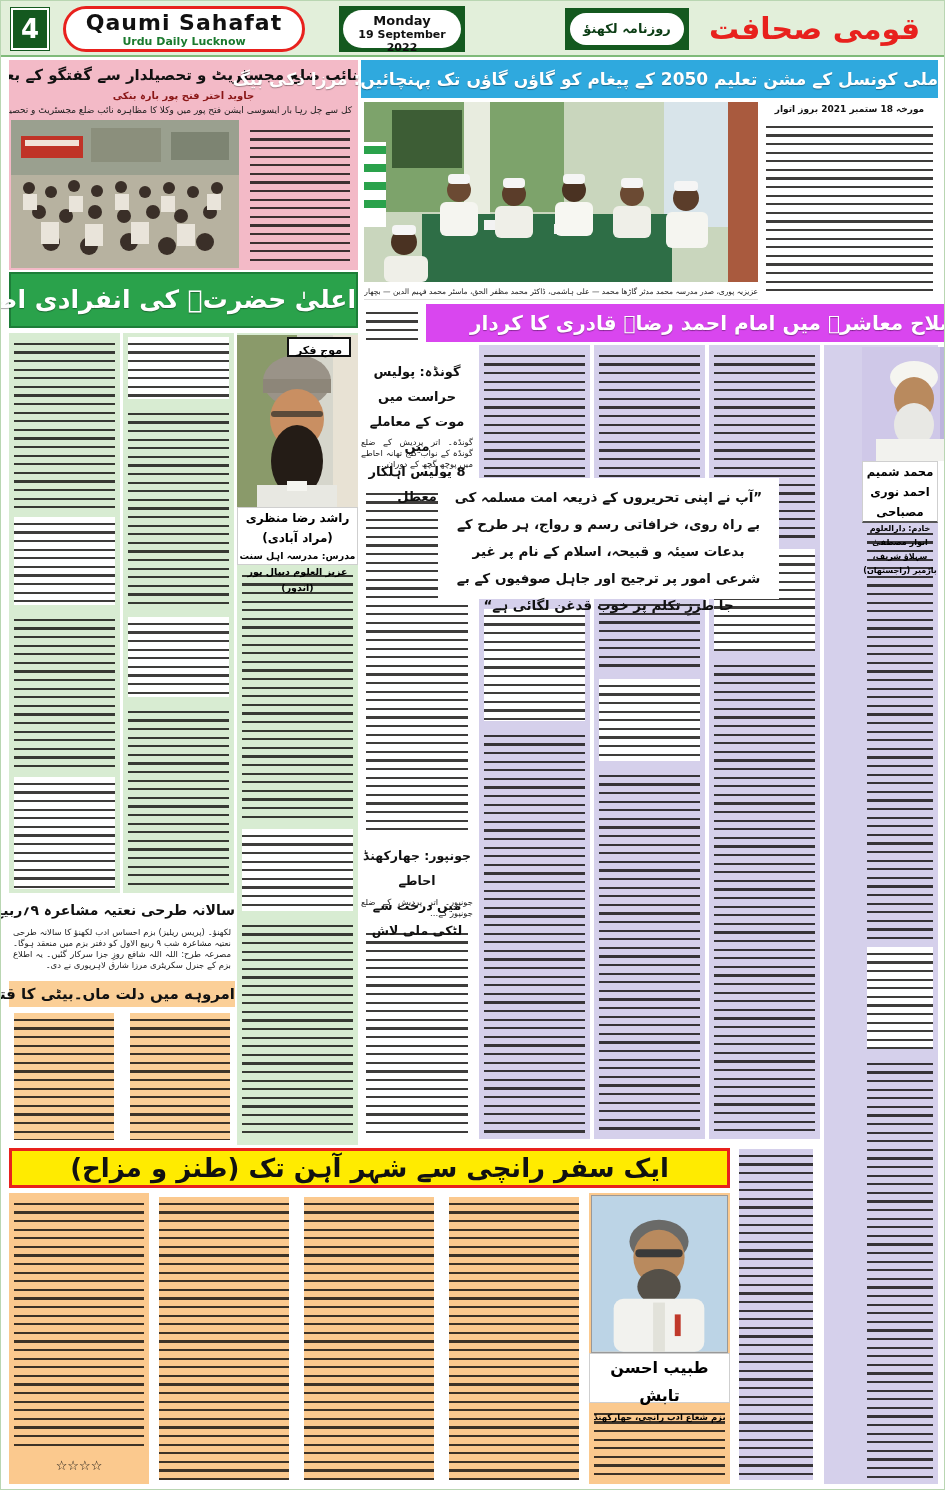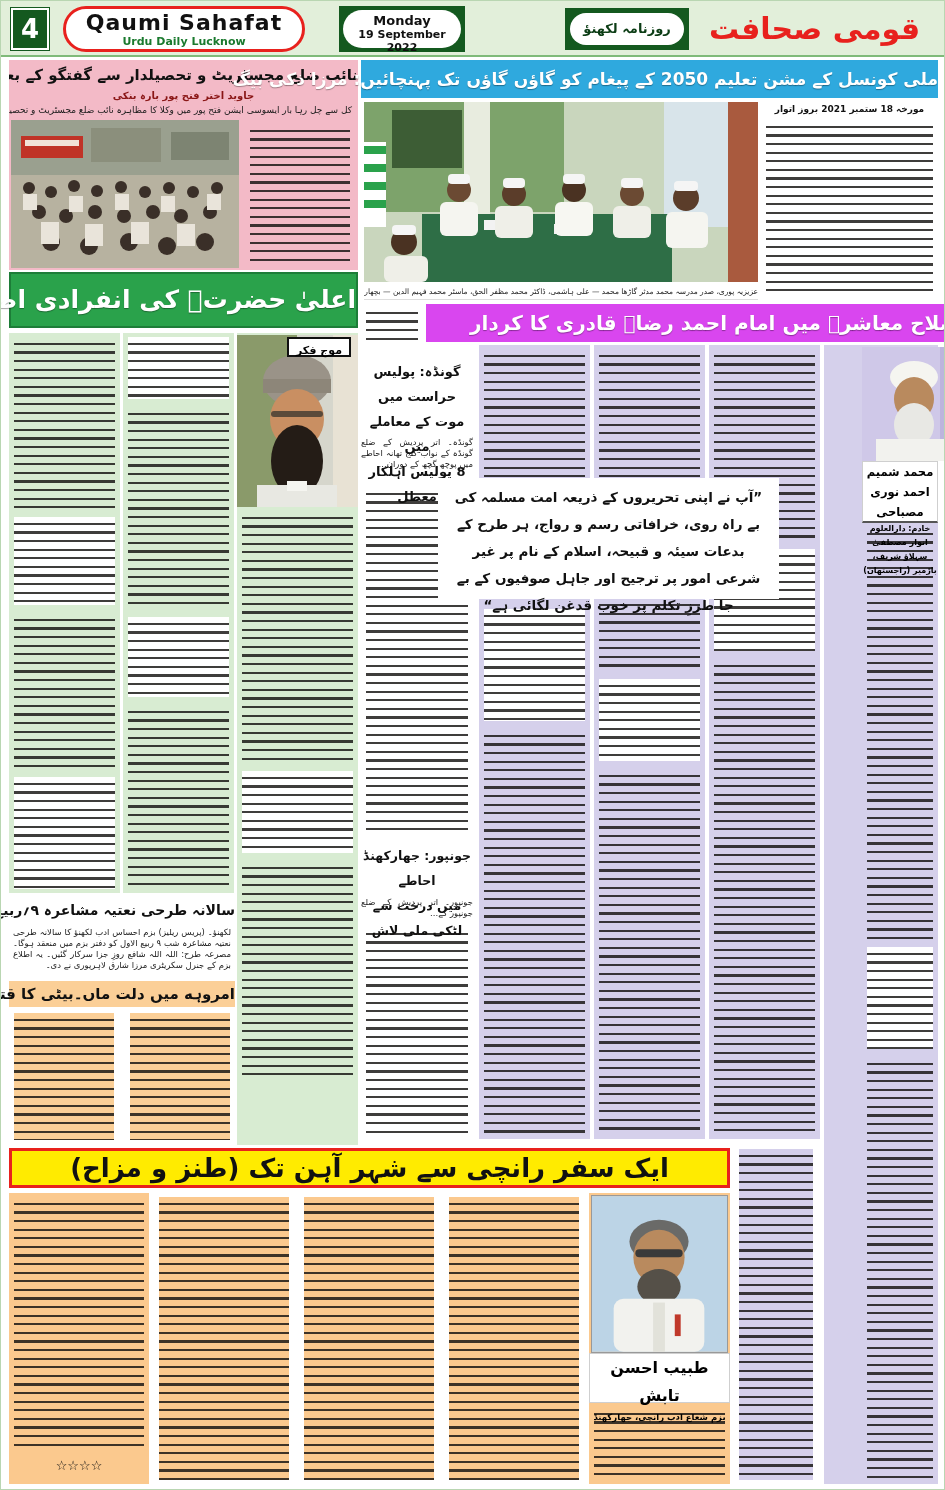--- a/index.html
+++ b/index.html
@@ -183,20 +183,25 @@
       <rect width="60" height="172" fill="#8a9a6a"></rect>
       <rect x="96" y="0" width="25" height="172" fill="#e8e2d4"></rect>
       <ellipse cx="60" cy="46" rx="34" ry="26" fill="#9a9388"></ellipse>
       <rect x="26" y="44" width="68" height="14" fill="#8d8679"></rect>
       <ellipse cx="60" cy="84" rx="27" ry="30" fill="#c98f62"></ellipse>
       <rect x="34" y="76" width="52" height="6" rx="3" fill="#5a4a3a"></rect>
       <ellipse cx="60" cy="126" rx="26" ry="36" fill="#241c16"></ellipse>
       <rect x="20" y="150" width="80" height="22" fill="#e8e8e2"></rect>
       <rect x="50" y="146" width="20" height="10" fill="#f5f5f0"></rect>
     </svg>
+    <div class="capbox rtl c" style="height:58px;">
+      <div style="font-size:12px;font-weight:bold;line-height:20px;">راشد رضا منظری (مراد آبادی)</div>
+      <div style="font-size:9.5px;font-weight:bold;line-height:16px;">مدرس: مدرسہ اہل سنت</div>
+      <div style="font-size:9.5px;font-weight:bold;line-height:16px;">عزیز العلوم دیپال پور (اندور)</div>
+    </div>
     <div class="tx rtl" style="height:260px;"></div>
     <div class="tx rtl" style="height:90px;background-color:#fff;"></div>
     <div class="tx rtl" style="height:228px;"></div>
   </div>
 
   <div class="abs rtl c" style="left:286px;top:336px;width:64px;height:20px;background:#fff;border:2px solid #111;z-index:5;">
     <span style="font-size:11px;font-weight:bold;line-height:16px;">موج فکر</span>
   </div>
 
   <div class="abs rtl c headline" style="left:8px;top:894px;width:226px;height:30px;background:#fff;font-size:14px;line-height:30px;white-space:nowrap;">سالانہ طرحی نعتیہ مشاعرہ ۹؍ربیع الاوّل کو</div>

